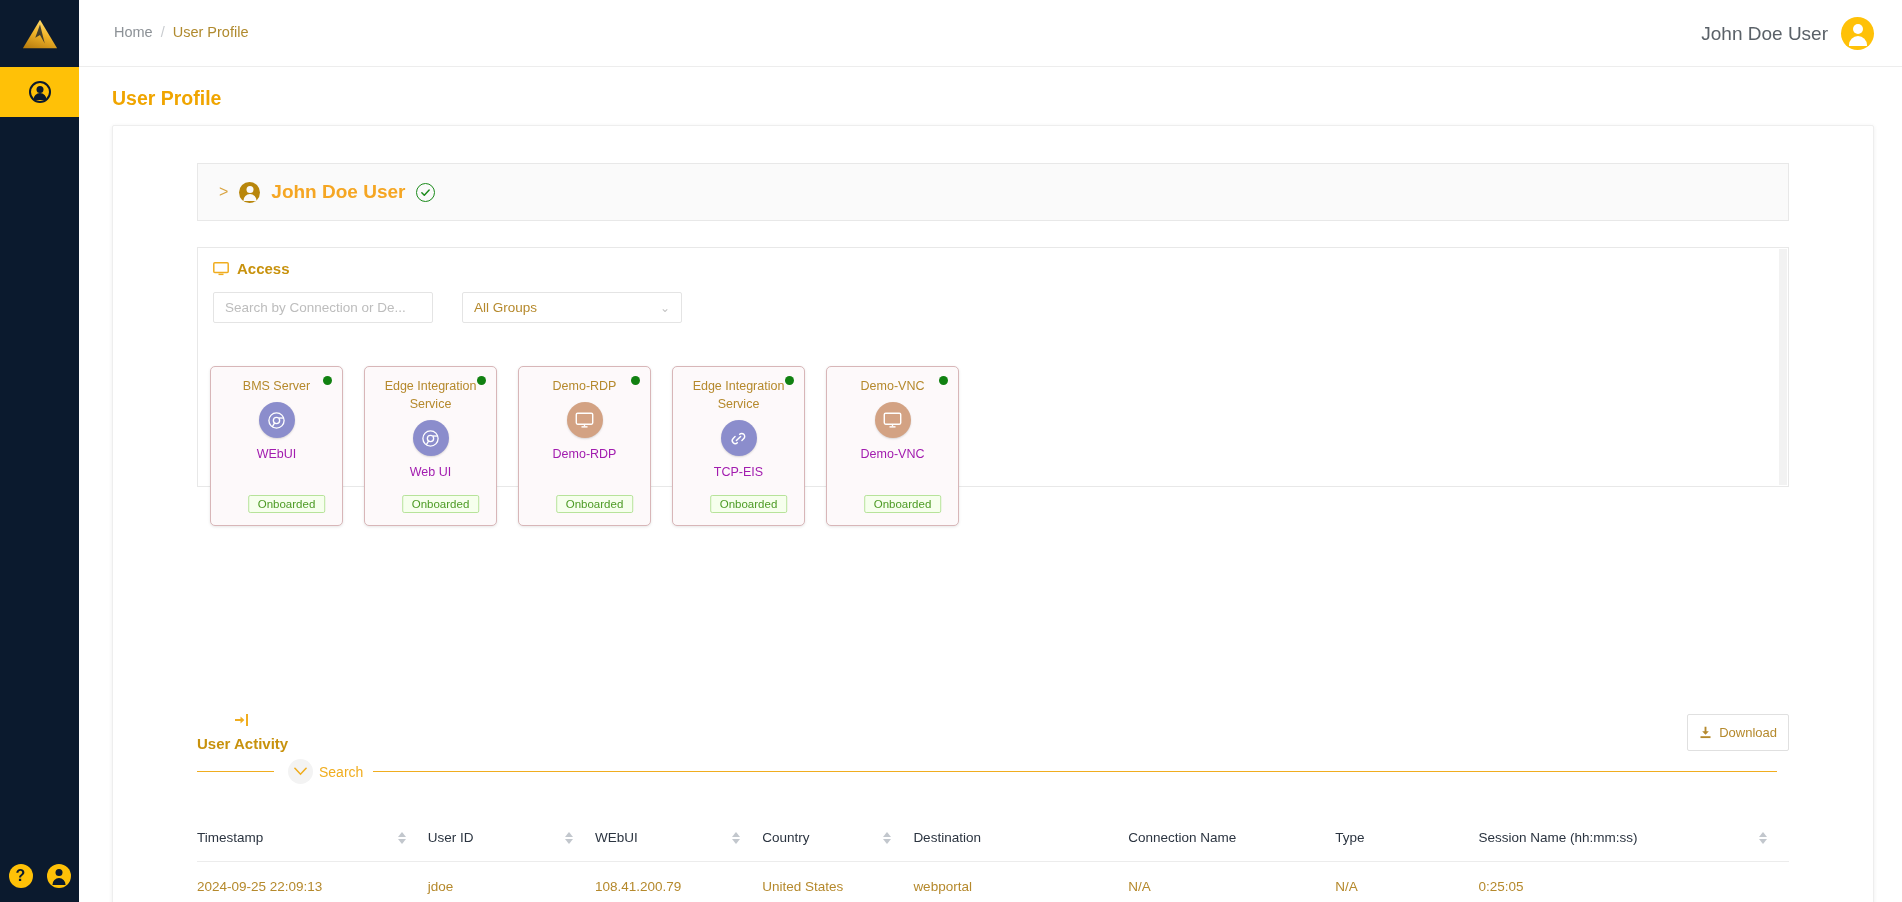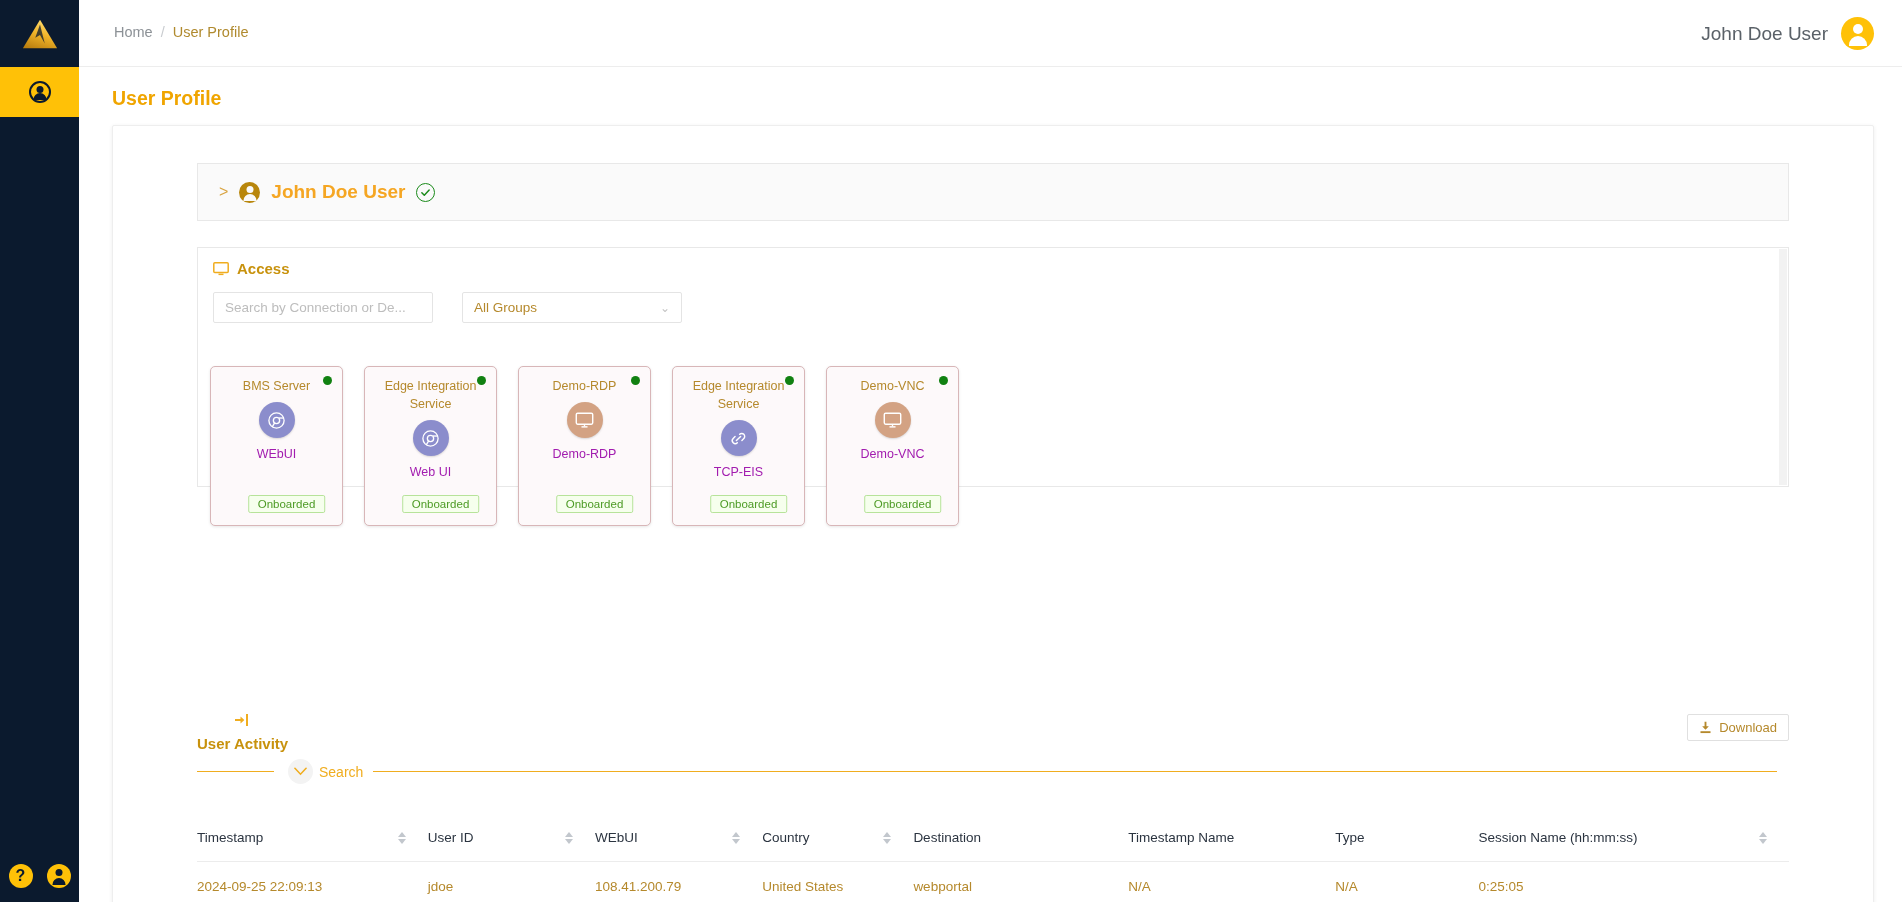--- a/index.html
+++ b/index.html
@@ -208,21 +208,21 @@
   }
 
   
   .activity-head {
     position: absolute; left: 84px; top: 587px;
     display: flex; align-items: center; gap: 8px;
     font-size: 15px; font-weight: bold; color: #c8920d; flex-direction: column;
   }
   .download-btn {
     position: absolute; right: 84px; top: 588px;
-    height: 27px; border: 1px solid #e0e0e0; background: #fff;
+    height: 37px; border: 1px solid #e0e0e0; background: #fff;
     display: flex; align-items: center; gap: 7px; padding: 0 11px;
     font-size: 13px; color: #b5892c; border-radius: 2px;
   }
 
   .search-divider {
     position: absolute; left: 84px; right: 96px; top: 633px;
     display: flex; align-items: center;
   }
   .sd-line-left { width: 77px; height: 1px; background: #f0ad1f; }
   .sd-gap { width: 14px; }
@@ -481,21 +481,21 @@
               </span>
             </div>
         </th>
         <th>
           <div class="th-inner">
               <span>Destination</span>
             </div>
         </th>
         <th>
           <div class="th-inner">
-              <span>Timestamp Name</span>
+              <span>Connection Name</span>
             </div>
         </th>
         <th>
           <div class="th-inner">
               <span>Type</span>
             </div>
         </th>
         <th>
           <div class="th-inner">
               <span>Session Name (hh:mm:ss)</span>

